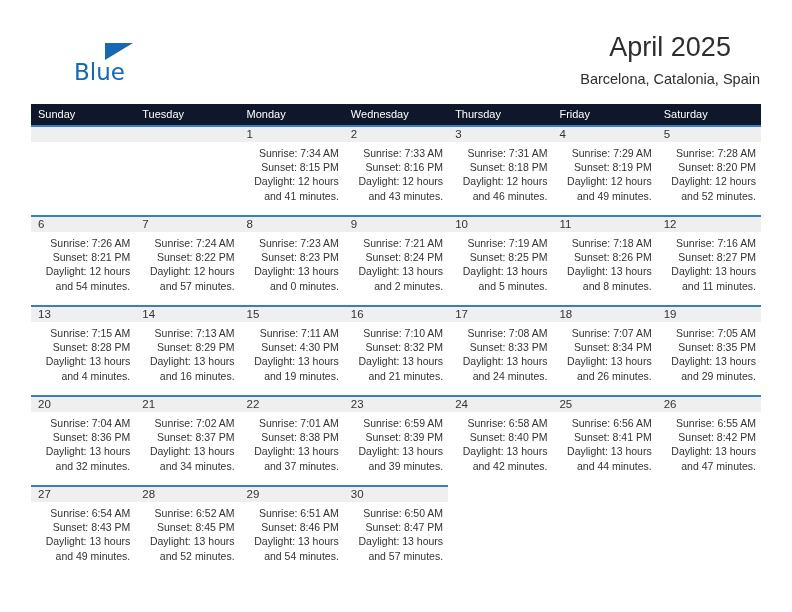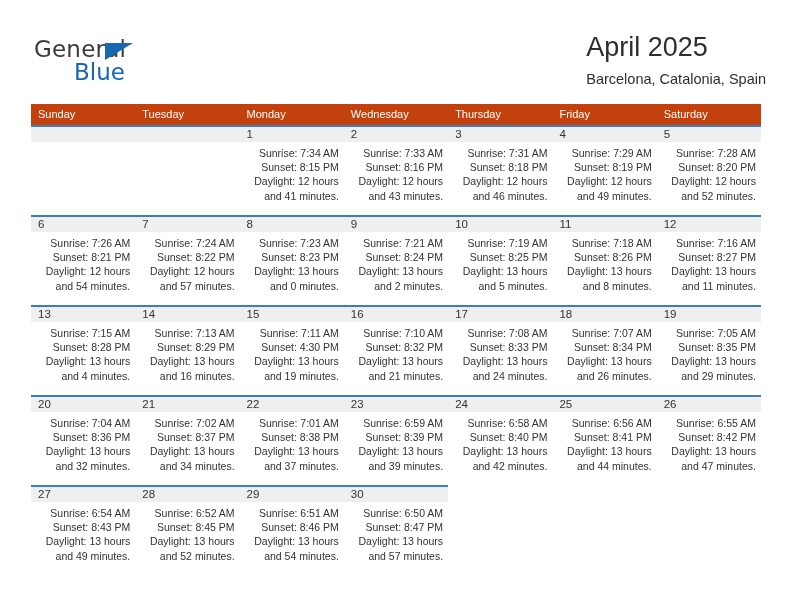--- a/index.html
+++ b/index.html
@@ -59,23 +59,23 @@
     position: absolute;
     left: 40px;
     top: 23px;
     font-size: 23px;
     color: #1668b3;
     font-family: "DejaVu Sans", sans-serif;
     font-weight: 400;
   }
   .title-block {
     position: absolute;
-    right: 26px;
+    right: 32px;
     top: 30px;
-    text-align: left;
+    text-align: center;
   }
   .cal-title {
     font-size: 27px;
     color: #2e2e2e;
     font-weight: 400;
     line-height: 34px;
     white-space: nowrap;
   }
   .cal-subtitle {
     margin-top: 6px;
@@ -90,21 +90,21 @@
   .calendar {
     position: absolute;
     left: 31px;
     top: 104px;
     width: 730px;
   }
   .weekday-row {
     display: flex;
     width: 730px;
     height: 21px;
-    background: #c2410c;
+    background: #0f172a;
   }
   .weekday {
     flex: 1 1 0;
     color: #ffffff;
     font-size: 11px;
     line-height: 21px;
     padding-left: 7px;
     box-sizing: border-box;
     white-space: nowrap;
     overflow: hidden;
@@ -150,21 +150,20 @@
   }
 </style>
 </head>
 <body>
 
 <div class="page">
 
   <div class="header">
 
     <div class="logo">
-      <span class="logo-general">General</span>
       <span class="logo-triangle"></span>
       <span class="logo-blue">Blue</span>
     </div>
 
     <div class="title-block">
       <div class="cal-title">April 2025</div>
       <div class="cal-subtitle">Barcelona, Catalonia, Spain</div>
     </div>
 
   </div>

